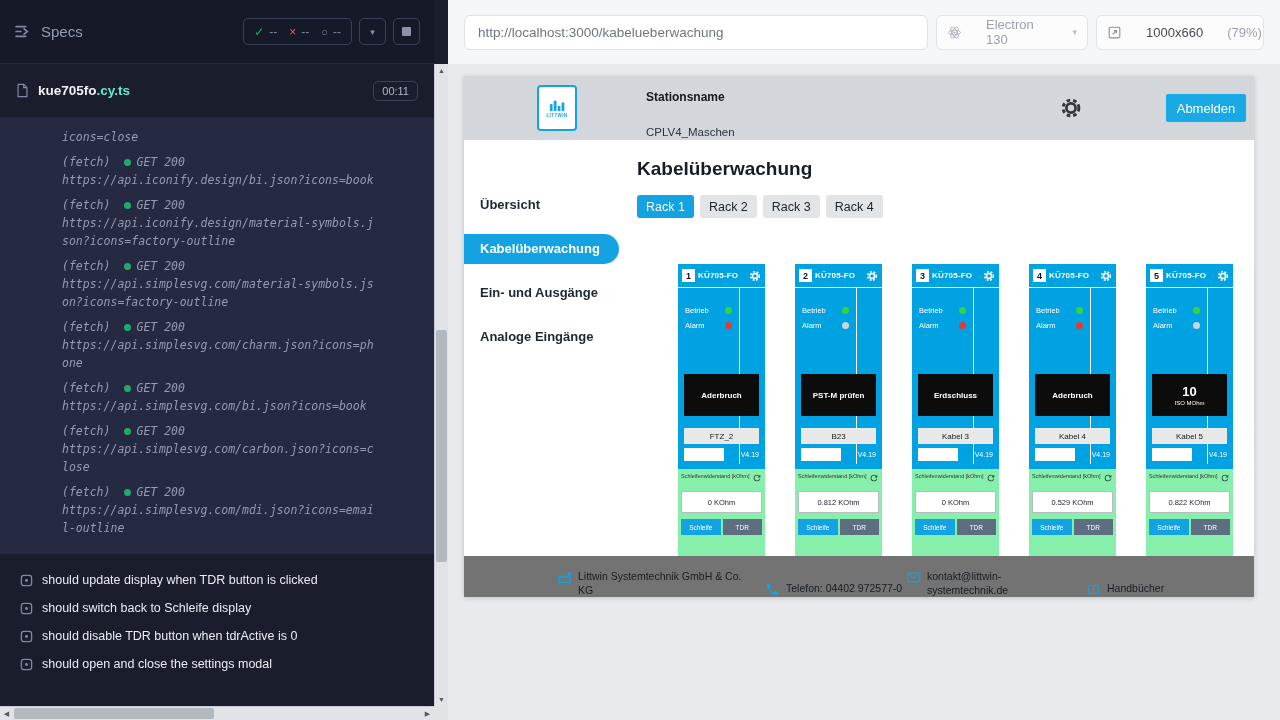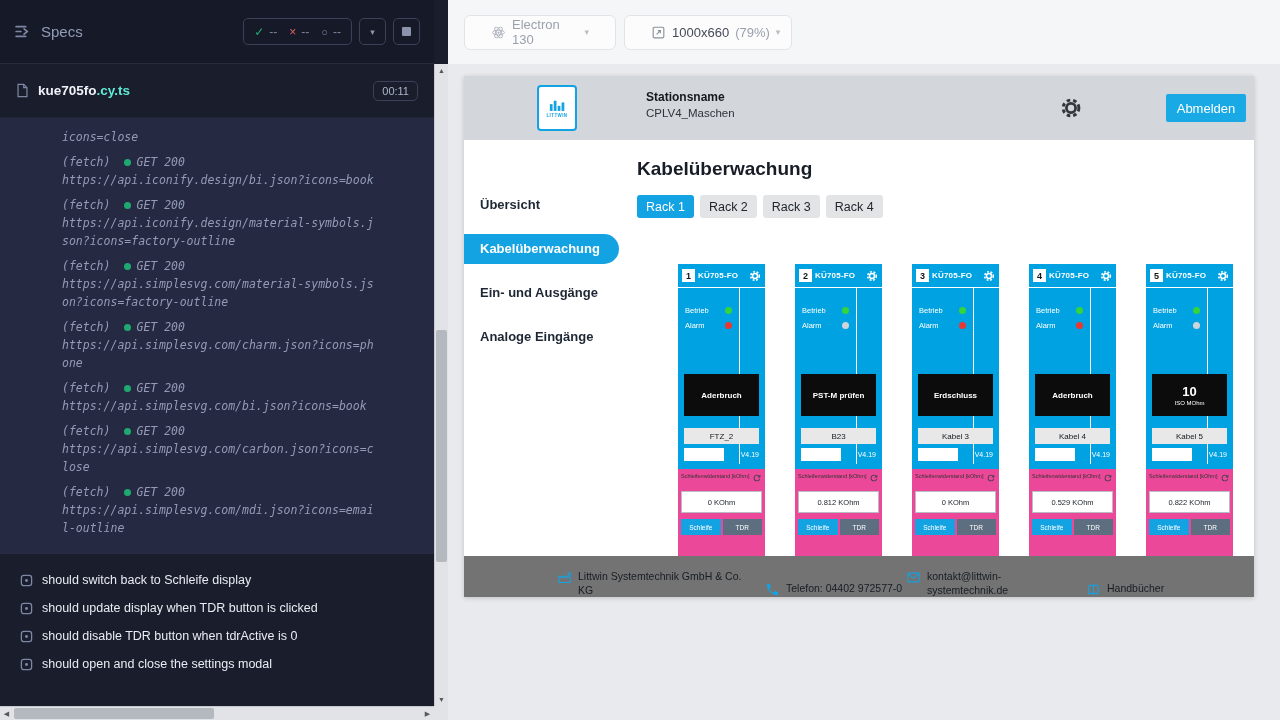--- a/index.html
+++ b/index.html
@@ -42,38 +42,38 @@
   .hscroll{position:absolute;left:0;bottom:0;height:14px;width:434px;background:#e2e3e6;border-top:1px solid #c6c9cf}
   .hs-arrow{position:absolute;top:0;width:13px;height:13px;display:flex;align-items:center;justify-content:center;font-size:7px;color:#55585e}
   .hs-left{left:0}.hs-right{right:0}
   .hs-thumb{position:absolute;left:14px;top:1px;height:11px;width:200px;background:#b4b8bf;border-radius:2px}
   .corner{position:absolute;right:0;bottom:0;width:14px;height:14px;background:#e2e3e6}
 
   
   .stage{flex:1;display:flex;flex-direction:column}
   .browser-bar{height:64px;background:#f5f6f7;display:flex;align-items:center;padding:0 16px;gap:8px;flex:none}
   .url-input{width:464px;height:35px;border:1px solid #dfe2e6;border-radius:6px;background:#fff;color:#6f7580;font-size:13.5px;padding:0 13px;font-family:inherit;outline:none}
-  .select{height:35px;border:1px solid #e2e4e8;border-radius:6px;background:#fcfcfd;display:flex;align-items:center;padding:0 26px;gap:6px;font-size:13px}
+  .select{height:35px;border:1px solid #e2e4e8;border-radius:6px;background:#fcfcfd;display:flex;align-items:center;padding:0 10px;gap:24px;font-size:13px}
   .browser-select{width:152px;color:#9aa1ad}
   .size-select{width:168px;color:#454b55}
   .size-zoom{color:#9aa1ad}
   .sel-icon{width:15px;height:15px;color:#b0b5bf;flex:none}
   .size-select .sel-icon{color:#8a9099}
   .chev{margin-left:auto;color:#b7bcc6;font-size:9px}
 
   .viewport{flex:1;padding:12px 0 10px 16px}
   .app{width:790px;height:521px;background:#fff;position:relative;box-shadow:0 1px 5px rgba(0,0,0,.18);overflow:hidden}
 
   .app-header{height:64px;background:#d3d6db;position:relative}
   .logo{position:absolute;left:73px;top:9px;width:40px;height:46px;background:#fff;border:2px solid #13a3e3;border-radius:4px;display:flex;flex-direction:column;align-items:center;justify-content:center;gap:2px}
   .logo-mark{width:17px;height:12px;color:#13a3e3}
   .logo-text{font-size:4.5px;font-weight:700;color:#13a3e3;letter-spacing:.4px}
   .station{position:absolute;left:182px;top:14px}
   .station-label{font-size:12px;font-weight:700;color:#14191f}
-  .station-name{font-size:11.5px;color:#2d333b;margin-top:3px}
+  .station-name{font-size:11.5px;color:#2d333b;margin-top:22px}
   .header-gear{position:absolute;right:172px;top:21px;width:22px;height:22px;color:#32373d}
   .logout-btn{position:absolute;right:8px;top:18px;width:80px;height:28px;background:#19a9e5;color:#fff;border:none;border-radius:2px;font-size:13px;font-family:inherit}
 
   .app-body{display:flex;height:416px;overflow:hidden}
   .nav{width:155px;flex:none;padding-top:50px}
   .nav-item{height:30px;line-height:30px;padding-left:16px;font-size:13px;font-weight:700;color:#1d2633;margin-bottom:14px}
   .nav-item.active{background:#13a3e3;color:#fff;border-radius:0 16px 16px 0}
 
   .content{flex:1;padding-left:18px}
   .page-title{margin-top:18px;font-size:19px;font-weight:700;color:#161d26}
@@ -97,21 +97,21 @@
   .led-alarm{background:#cdd5da}
   .led-alarm.on{background:#e93830}
   .status{position:absolute;left:6px;top:110px;width:75px;height:42px;background:#0c0c0c;display:flex;flex-direction:column;align-items:center;justify-content:center;gap:1px}
   .status-main{font-size:8px;font-weight:700;white-space:nowrap}
   .status-main.big{font-size:13px}
   .status-sub{font-size:6px}
   .name-box{position:absolute;left:6px;top:164px;width:75px;height:16px;background:#e8e8e8;color:#15191d;font-size:8px;display:flex;align-items:center;justify-content:center}
   .ver-row{position:absolute;left:6px;top:184px;width:75px;height:13px;display:flex;align-items:center}
   .ver-box{width:40px;height:13px;background:#fff}
   .ver-label{margin-left:auto;font-size:7px;color:#fff}
-  .panel{position:absolute;left:0;top:205px;width:87px;height:105px;background:#ec4899;color:#20262e;padding:4px 3px 0}
+  .panel{position:absolute;left:0;top:205px;width:87px;height:105px;background:#86efac;color:#20262e;padding:4px 3px 0}
   .panel-top{display:flex;align-items:flex-start}
   .meas-label{font-size:5.5px;color:#333;line-height:1.25}
   .refresh{margin-left:auto;width:10px;height:10px;color:#3c4248;flex:none}
   .value-box{margin-top:8px;height:22px;border:1px solid #b9bdc3;display:flex;align-items:center;justify-content:center;font-size:7.5px;color:#20262e;background:#fff}
   .btns{display:flex;gap:2px;margin-top:6px}
   .btn-loop,.btn-tdr{flex:1;height:16px;border:none;color:#fff;font-size:6.5px;font-family:inherit}
   .btn-loop{background:#13a3e3}
   .btn-tdr{background:#5d6e80}
 
   .app-footer{position:absolute;left:0;right:0;bottom:0;height:41px;background:#737373;display:flex;align-items:flex-end;padding:7px 0 0 93px;z-index:5}
@@ -266,31 +266,31 @@
 
   <div class="tests">
 
       <div class="test-row">
         <span class="test-icon">
           <svg viewBox="0 0 14 14" fill="none" stroke="currentColor" stroke-width="1.4">
             <rect x="1.5" y="1.5" width="11" height="11" rx="2.5"></rect>
             <circle cx="7" cy="7" r="1.6" fill="currentColor" stroke="none"></circle>
           </svg>
         </span>
-        <span class="test-label">should switch back to Schleife display</span>
+        <span class="test-label">should update display when TDR button is clicked</span>
       </div>
 
       <div class="test-row">
         <span class="test-icon">
           <svg viewBox="0 0 14 14" fill="none" stroke="currentColor" stroke-width="1.4">
             <rect x="1.5" y="1.5" width="11" height="11" rx="2.5"></rect>
             <circle cx="7" cy="7" r="1.6" fill="currentColor" stroke="none"></circle>
           </svg>
         </span>
-        <span class="test-label">should update display when TDR button is clicked</span>
+        <span class="test-label">should switch back to Schleife display</span>
       </div>
 
       <div class="test-row">
         <span class="test-icon">
           <svg viewBox="0 0 14 14" fill="none" stroke="currentColor" stroke-width="1.4">
             <rect x="1.5" y="1.5" width="11" height="11" rx="2.5"></rect>
             <circle cx="7" cy="7" r="1.6" fill="currentColor" stroke="none"></circle>
           </svg>
         </span>
         <span class="test-label">should disable TDR button when tdrActive is 0</span>
@@ -316,20 +316,21 @@
     <span class="hs-arrow hs-left">◀</span>
     <span class="hs-thumb"></span>
     <span class="hs-arrow hs-right">▶</span>
   </div>
   <div class="corner"></div>
 </aside>
 
 <main class="stage">
 
   <div class="browser-bar">
+    <input class="url-input" readonly="" value="http://localhost:3000/kabelueberwachung" style="">
     <div class="select browser-select">
       <span class="sel-icon">
         <svg viewBox="0 0 24 24" fill="none" stroke="currentColor" stroke-width="1.5">
             <ellipse cx="12" cy="12" rx="9.5" ry="3.8"></ellipse>
             <ellipse cx="12" cy="12" rx="9.5" ry="3.8" transform="rotate(60 12 12)"></ellipse>
             <ellipse cx="12" cy="12" rx="9.5" ry="3.8" transform="rotate(120 12 12)"></ellipse>
             <circle cx="12" cy="12" r="1.8" fill="currentColor" stroke="none"></circle>
           </svg>
       </span>
       <span>Electron 130</span>

